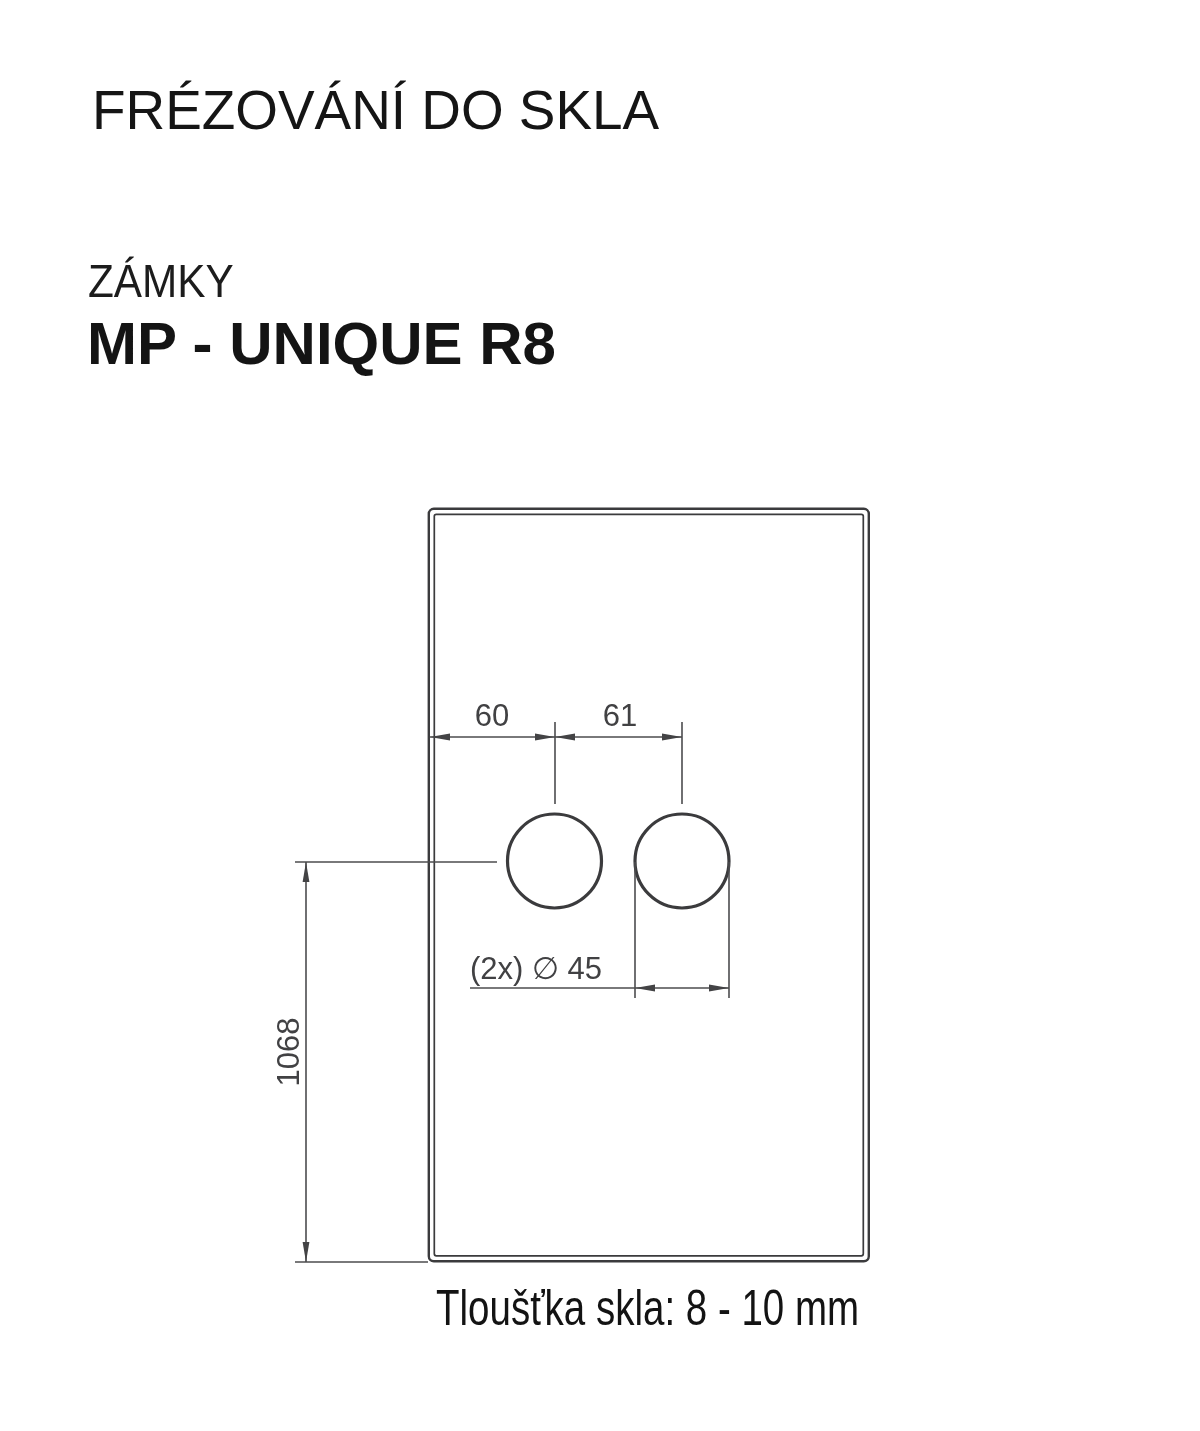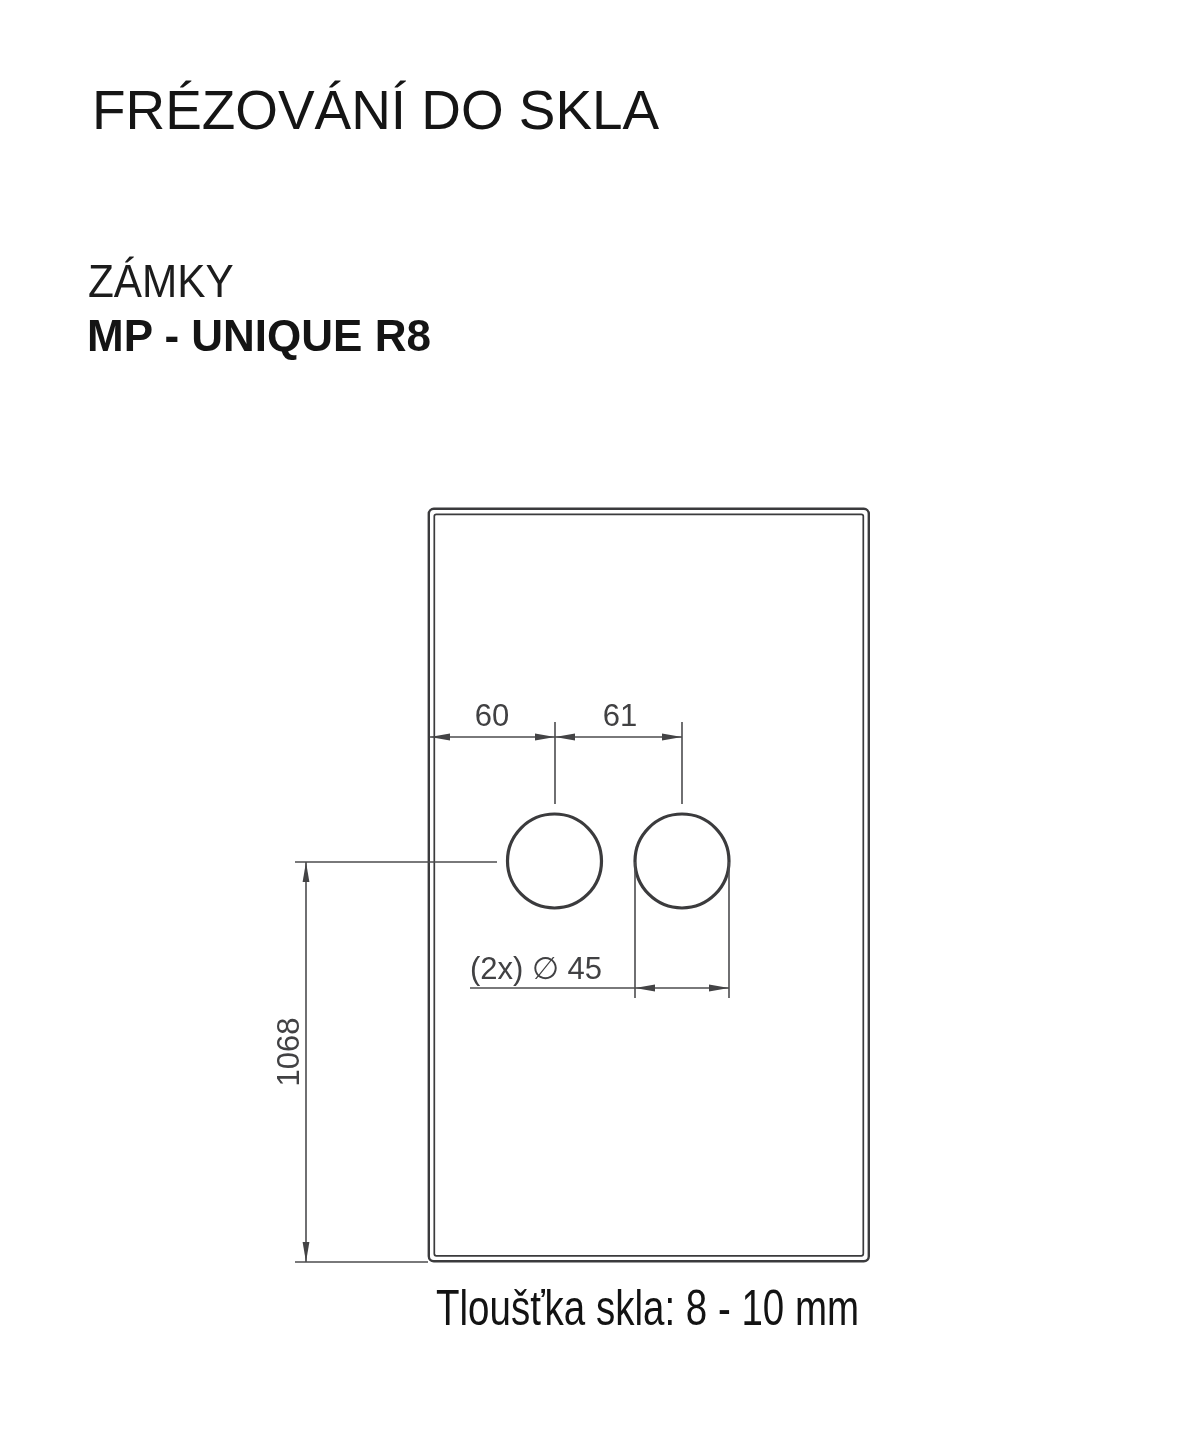--- a/index.html
+++ b/index.html
@@ -27,21 +27,21 @@
   .category-heading {
     left: 88px; top: 258px;
     font-size: 46px;
     font-weight: 400;
     color: #1c1c1c;
     transform: scaleX(0.92);
     transform-origin: 0 0;
   }
   .product-name {
     left: 87px; top: 314px;
-    font-size: 44px;
+    font-size: 60px;
     font-weight: 700;
     color: #141414;
   }
   .thickness-note {
     left: 436px; top: 1283px;
     font-size: 50px;
     font-weight: 400;
     color: #131313;
     transform: scaleX(0.77);
     transform-origin: 0 0;

